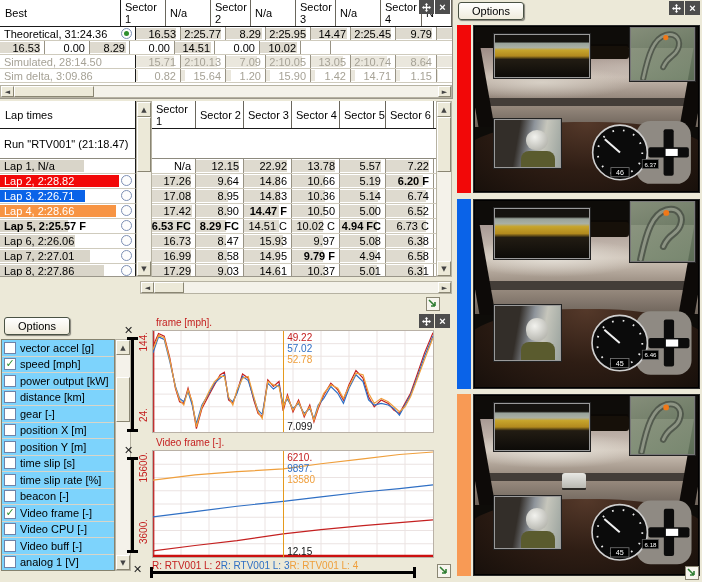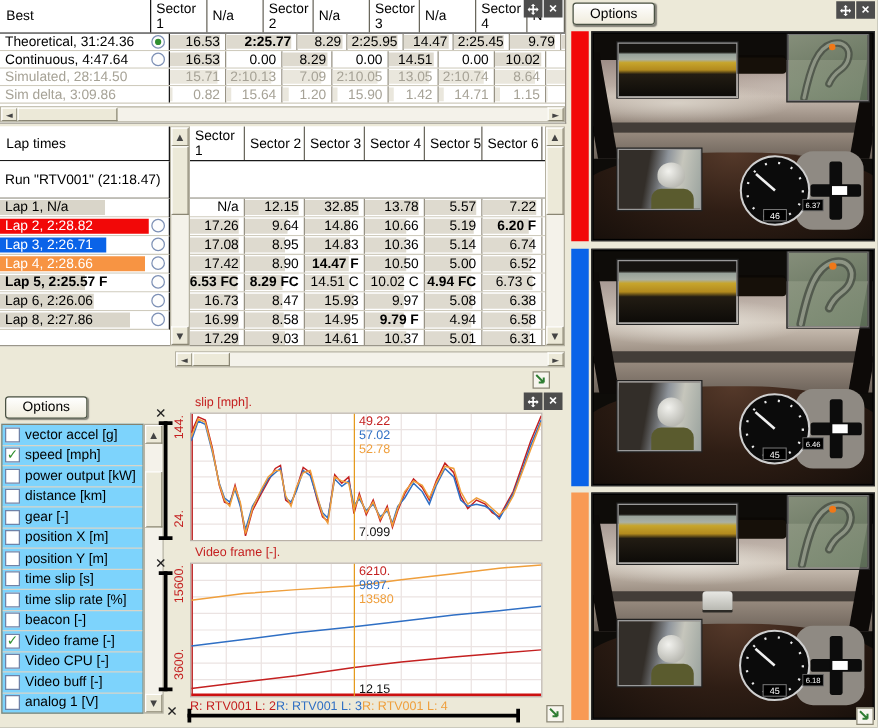--- a/index.html
+++ b/index.html
@@ -133,21 +133,21 @@
     <div id="best-rows">
         <div class="t-row">
           <div class="t-rlabel">
             <span>Theoretical,  31:24.36</span>
             <div class="radio sel"></div>
           </div>
           <div class="t-cell" style="width: 45px;">
             <div class="cellbar" style="width: 92%;"></div>
             <span>16.53</span>
           </div>
-          <div class="t-cell" style="width: 57px; font-weight: bold;">
+          <div class="t-cell" style="width: 45px;">
             <div class="cellbar" style="width: 92%;"></div>
             <span>2:25.77</span>
           </div>
           <div class="t-cell" style="width: 40px;">
             <div class="cellbar" style="width: 92%;"></div>
             <span>8.29</span>
           </div>
           <div class="t-cell" style="width: 45px;">
             <div class="cellbar" style="width: 92%;"></div>
             <span>2:25.95</span>
@@ -163,24 +163,20 @@
           <div class="t-cell" style="width: 41px;">
             <div class="cellbar" style="width: 89.8882%;"></div>
             <span>9.79</span>
           </div>
           <div class="t-cell" style="width: 30px;">
             <div class="cellbar" style="width: 92%;"></div>
             <span>2:</span>
           </div>
         </div>
         <div class="t-row">
-          <div class="t-rlabel">
-            <span>Continuous,  4:47.64</span>
-            <div class="radio"></div>
-          </div>
           <div class="t-cell" style="width: 45px;">
             <div class="cellbar" style="width: 92%;"></div>
             <span>16.53</span>
           </div>
           <div class="t-cell" style="width: 45px;">
             <span>0.00</span>
           </div>
           <div class="t-cell" style="width: 40px;">
             <div class="cellbar" style="width: 92%;"></div>
             <span>8.29</span>
@@ -322,20 +318,25 @@
             <div class="radio" style="top: 1px;"></div>
           </div>
           <div class="lap-row">
             <div class="lbar" style="width: 50%;"></div>
             <span class="b">Lap 5, 2:25.57 F</span>
             <div class="radio" style="top: 1px;"></div>
           </div>
           <div class="lap-row">
             <div class="lbar" style="width: 55.7292%;"></div>
             <span>Lap 6, 2:26.06</span>
+            <div class="radio" style="top: 1px;"></div>
+          </div>
+          <div class="lap-row">
+            <div class="lbar" style="width: 66.8369%;"></div>
+            <span>Lap 7, 2:27.01</span>
             <div class="radio" style="top: 1px;"></div>
           </div>
           <div class="lap-row">
             <div class="lbar" style="width: 76.7754%;"></div>
             <span>Lap 8, 2:27.86</span>
             <div class="radio" style="top: 1px;"></div>
           </div>
         </div>
     </div>
     <div class="vscroll" style="left:136px;top:0;height:176px">
@@ -360,21 +361,21 @@
           <div class="t-row">
             <div class="t-cell" style="width: 44px;">
               <span>N/a</span>
             </div>
             <div class="t-cell" style="width: 48px;">
               <div class="cellbar" style="width: 92%;"></div>
               <span>12.15</span>
             </div>
             <div class="t-cell" style="width: 48px;">
               <div class="cellbar" style="width: 92%;"></div>
-              <span>32.85</span>
+              <span>22.92</span>
             </div>
             <div class="t-cell" style="width: 48px;">
               <div class="cellbar" style="width: 92%;"></div>
               <span>13.78</span>
             </div>
             <div class="t-cell" style="width: 46px;">
               <div class="cellbar" style="width: 92%;"></div>
               <span>5.57</span>
             </div>
             <div class="t-cell" style="width: 48px;">
@@ -655,21 +656,21 @@
         </div>
       </div>
     <div class="vscroll" style="left:115px;top:26px;height:232px">
       <div class="sb-btn">▲</div>
       <div style="height:22px"></div>
       <div class="sb-thumb" style="height:45px"></div>
       <div class="sb-fill"></div>
       <div class="sb-btn">▼</div>
     </div>
 
-    <div class="chart-title" style="left:156px;top:4px">slip [mph].</div>
+    <div class="chart-title" style="left:156px;top:4px">frame [mph].</div>
     <div class="ylab" style="left:138px;top:19px">144.</div>
     <div class="ylab" style="left:138px;top:95px">24.</div>
     <div class="ib-x" style="left:124px;top:11px">✕</div>
     <div class="ibeam-v" style="left:131px;top:24px;height:95px"></div>
     <div id="speed-plot" class="plot" style="left:152px;top:17px;width:282px;height:103px">
       <svg id="speed-svg" preserveAspectRatio="none" viewBox="0 0 282 103">
           <line x1="28.2" y1="0" x2="28.2" y2="103" stroke="#ebe3e2" stroke-width="1"></line>
           <line x1="56.4" y1="0" x2="56.4" y2="103" stroke="#ebe3e2" stroke-width="1"></line>
           <line x1="84.6" y1="0" x2="84.6" y2="103" stroke="#ebe3e2" stroke-width="1"></line>
           <line x1="112.8" y1="0" x2="112.8" y2="103" stroke="#ebe3e2" stroke-width="1"></line>

